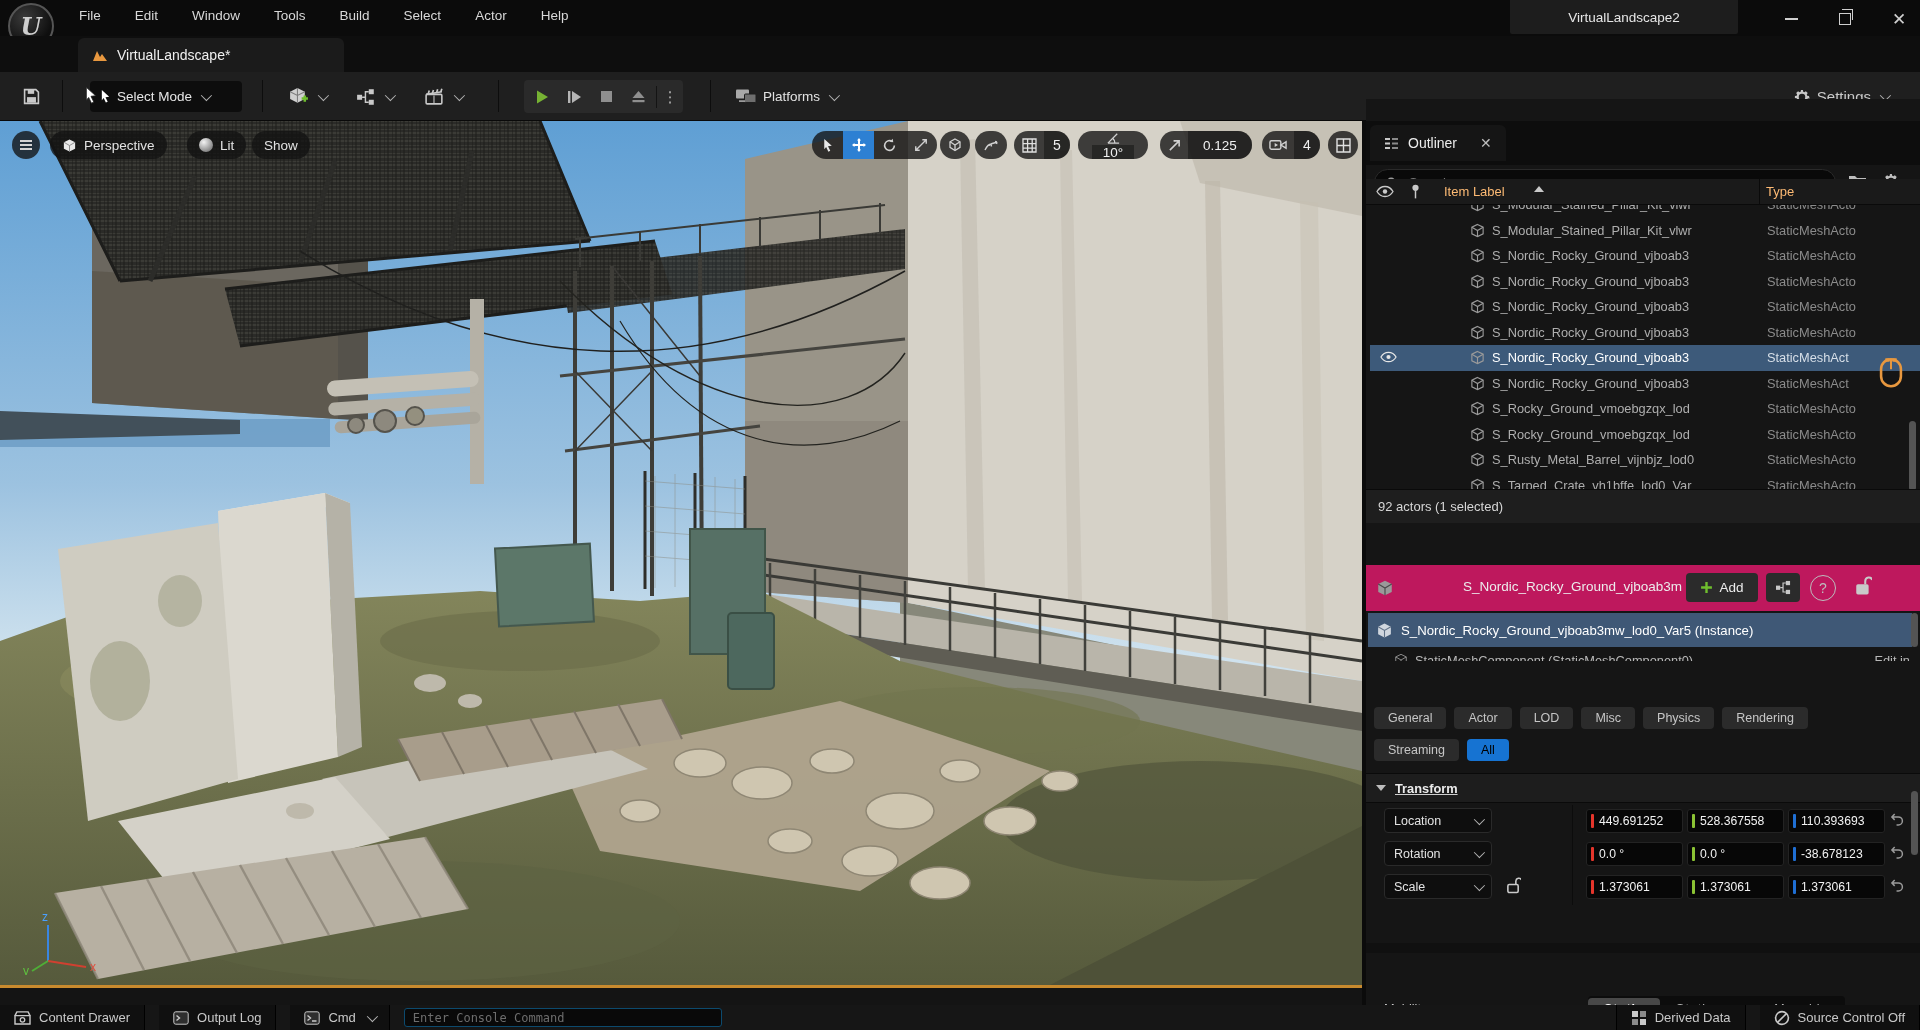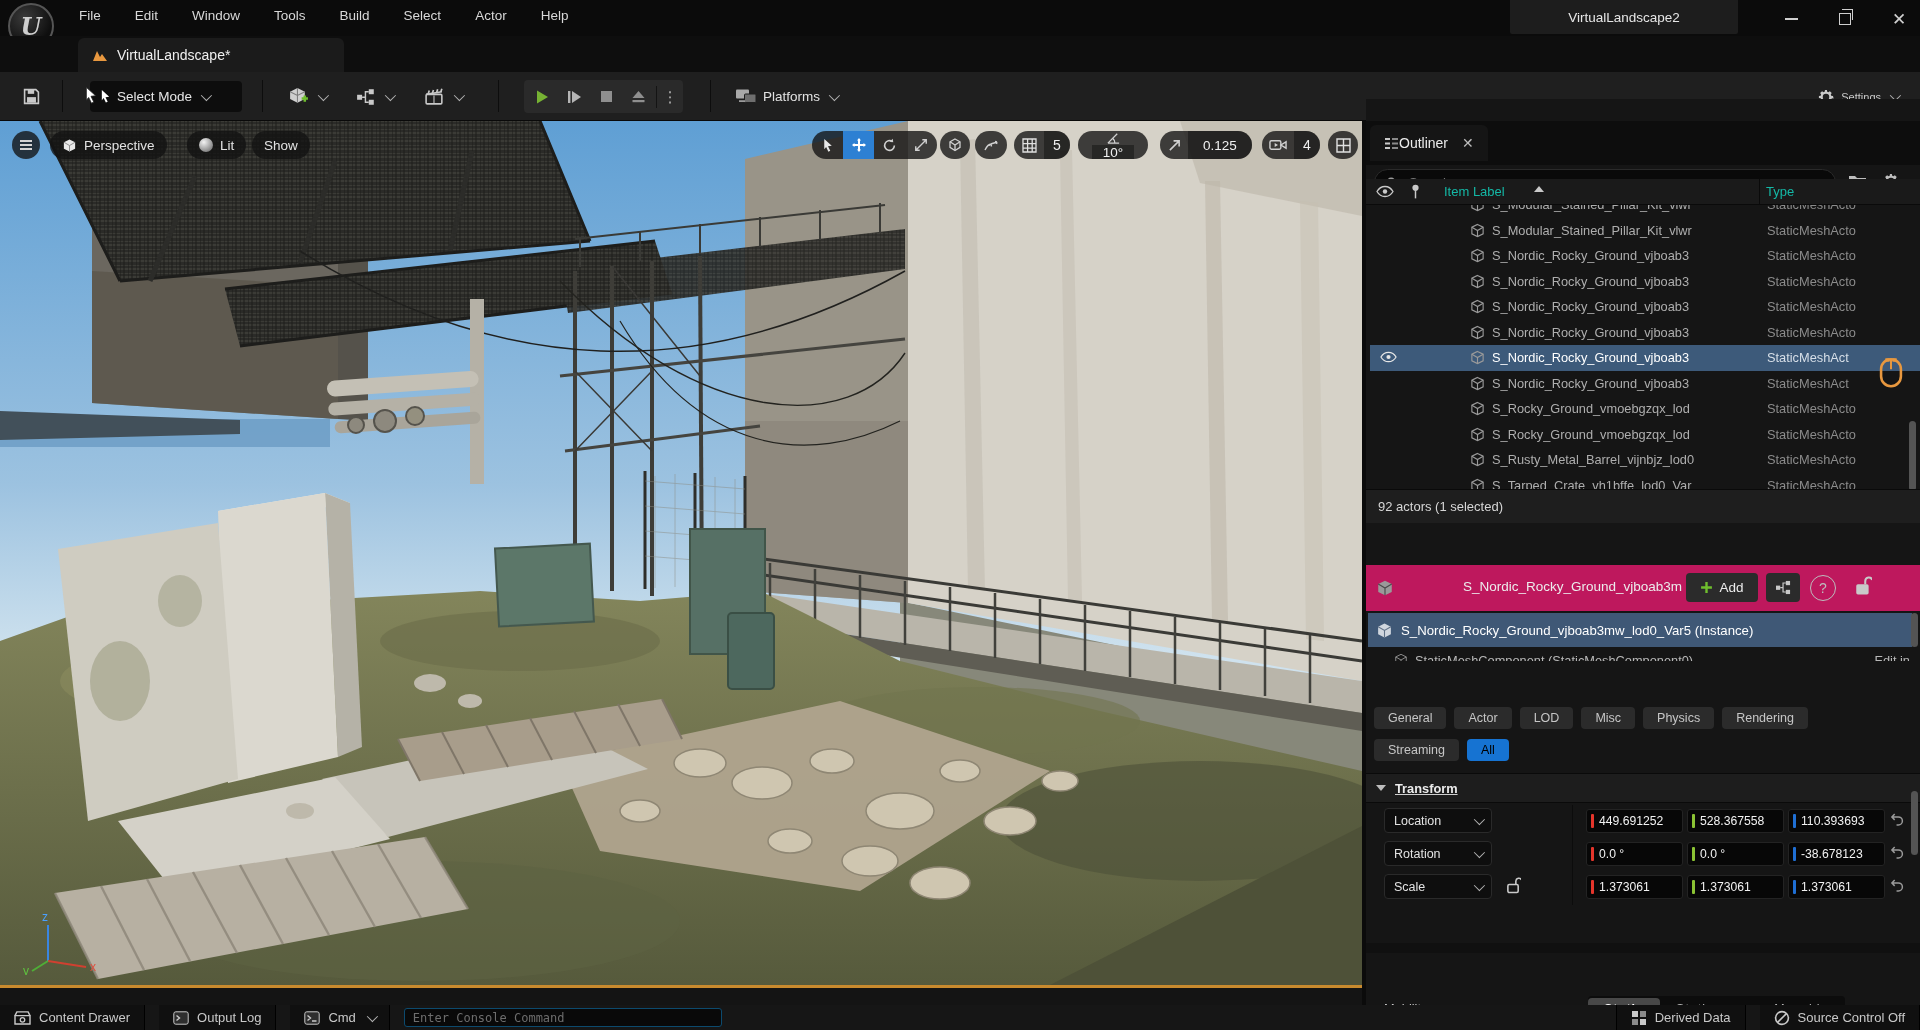--- a/index.html
+++ b/index.html
@@ -27,41 +27,41 @@
     border-radius:6px 6px 0 0;display:flex;align-items:center;gap:9px;padding-left:14px;box-sizing:border-box;
     font-size:14px;color:#efefef;}
   
   #toolbar{position:absolute;left:0;top:72px;width:1920px;height:49px;background:#1f1f1f;border-bottom:1px solid #090909;box-sizing:border-box;}
   .tsep{position:absolute;top:8px;width:1px;height:32px;background:#0d0d0d;}
   .tbtn{position:absolute;top:9px;height:31px;display:flex;align-items:center;gap:6px;color:#c9c9c9;border-radius:4px;}
   .chev{display:inline-block;width:7px;height:7px;border-right:1.7px solid #b2b2b2;border-bottom:1.7px solid #b2b2b2;transform:rotate(45deg) translateY(-2px);margin-left:3px;}
   #select-mode{left:90px;width:152px;background:#0d0d0d;padding:0 10px;box-sizing:border-box;font-size:13.5px;color:#e6e6e6;}
   #play-group{position:absolute;left:524px;top:8px;height:33px;background:#2a2a2a;border-radius:4px;display:flex;align-items:center;padding:0 4px;gap:4px;}
   .pbtn{width:28px;height:28px;display:flex;align-items:center;justify-content:center;}
-  #settings-btn{right:22px;left:auto;font-size:11px;position:absolute;}
+  #settings-btn{right:32px;left:auto;font-size:15px;position:absolute;}
   
   #viewport{position:absolute;left:0;top:121px;width:1362px;height:864px;overflow:hidden;background:#6ea7d6;}
   #vp-orange-line{position:absolute;left:0;top:985px;width:1362px;height:3px;background:#c88a2e;}
   #midgap{position:absolute;left:0;top:988px;width:1362px;height:17px;background:#141414;}
   #rightpanel{position:absolute;left:1366px;top:99px;width:554px;height:906px;background:#151515;}
   
   .vpill{position:absolute;top:10px;height:28px;background:rgba(18,18,18,.78);border-radius:14px;
     display:flex;align-items:center;color:#e2e2e2;font-size:13.5px;padding:0 12px;gap:7px;}
   .vseg{height:28px;display:flex;align-items:center;justify-content:center;}
   
   .tabstrip{position:relative;width:100%;background:#0d0d0d;}
   .paneltab{position:absolute;left:4px;top:4px;height:36px;background:#151515;border-radius:6px 6px 0 0;
-    display:flex;align-items:center;padding:0 14px;font-size:14px;color:#ececec;}
+    display:flex;align-items:center;gap:9px;padding:0 14px;font-size:14px;color:#ececec;}
   .closex{color:#bdbdbd;font-size:14px;margin-left:14px;}
   .searchpill{position:absolute;height:27px;background:#090909;border:1px solid #2a2a2a;border-radius:14px;
     display:flex;align-items:center;gap:8px;padding:0 10px;box-sizing:border-box;color:#8a8a8a;}
   .searchpill input{background:transparent;border:none;outline:none;color:#cfcfcf;font-size:13px;width:85%;font-family:"Liberation Sans",sans-serif;}
   .searchpill input::placeholder{color:#7a7a7a;}
   
-  #ol-header{position:absolute;left:0;top:80px;width:554px;height:26px;background:#1a1a1a;border-bottom:1px solid #0a0a0a;box-sizing:border-box;font-size:13px;color:#14b8a6;}
+  #ol-header{position:absolute;left:0;top:80px;width:554px;height:26px;background:#1a1a1a;border-bottom:1px solid #0a0a0a;box-sizing:border-box;font-size:13px;color:#fdba74;}
   #ol-rows{position:absolute;left:4px;top:106px;width:554px;height:284px;overflow:hidden;}
   .ol-row{position:relative;width:554px;height:25.5px;display:flex;align-items:center;font-size:12.8px;color:#aeaeae;}
   .ol-row .cube{position:absolute;left:100px;top:5px;color:#9a9a9a;}
   .ol-row .lbl{position:absolute;left:122px;white-space:nowrap;}
   .ol-row .typ{position:absolute;left:397px;color:#8b8b8b;white-space:nowrap;overflow:hidden;width:150px;}
   .ol-row.sel{background:#3d5a7a;color:#fff;}
   .ol-row.sel .typ{color:#d7dfe8;}
   #ol-footer{position:absolute;left:0;top:390px;width:554px;height:34px;background:#1e1e1e;display:flex;align-items:center;padding-left:12px;box-sizing:border-box;font-size:13px;color:#d6d6d6;border-top:1px solid #0a0a0a;}
   
   .chip{background:#2b2b2b;border-radius:4px;padding:4px 14px;font-size:12.5px;color:#c6c6c6;}

